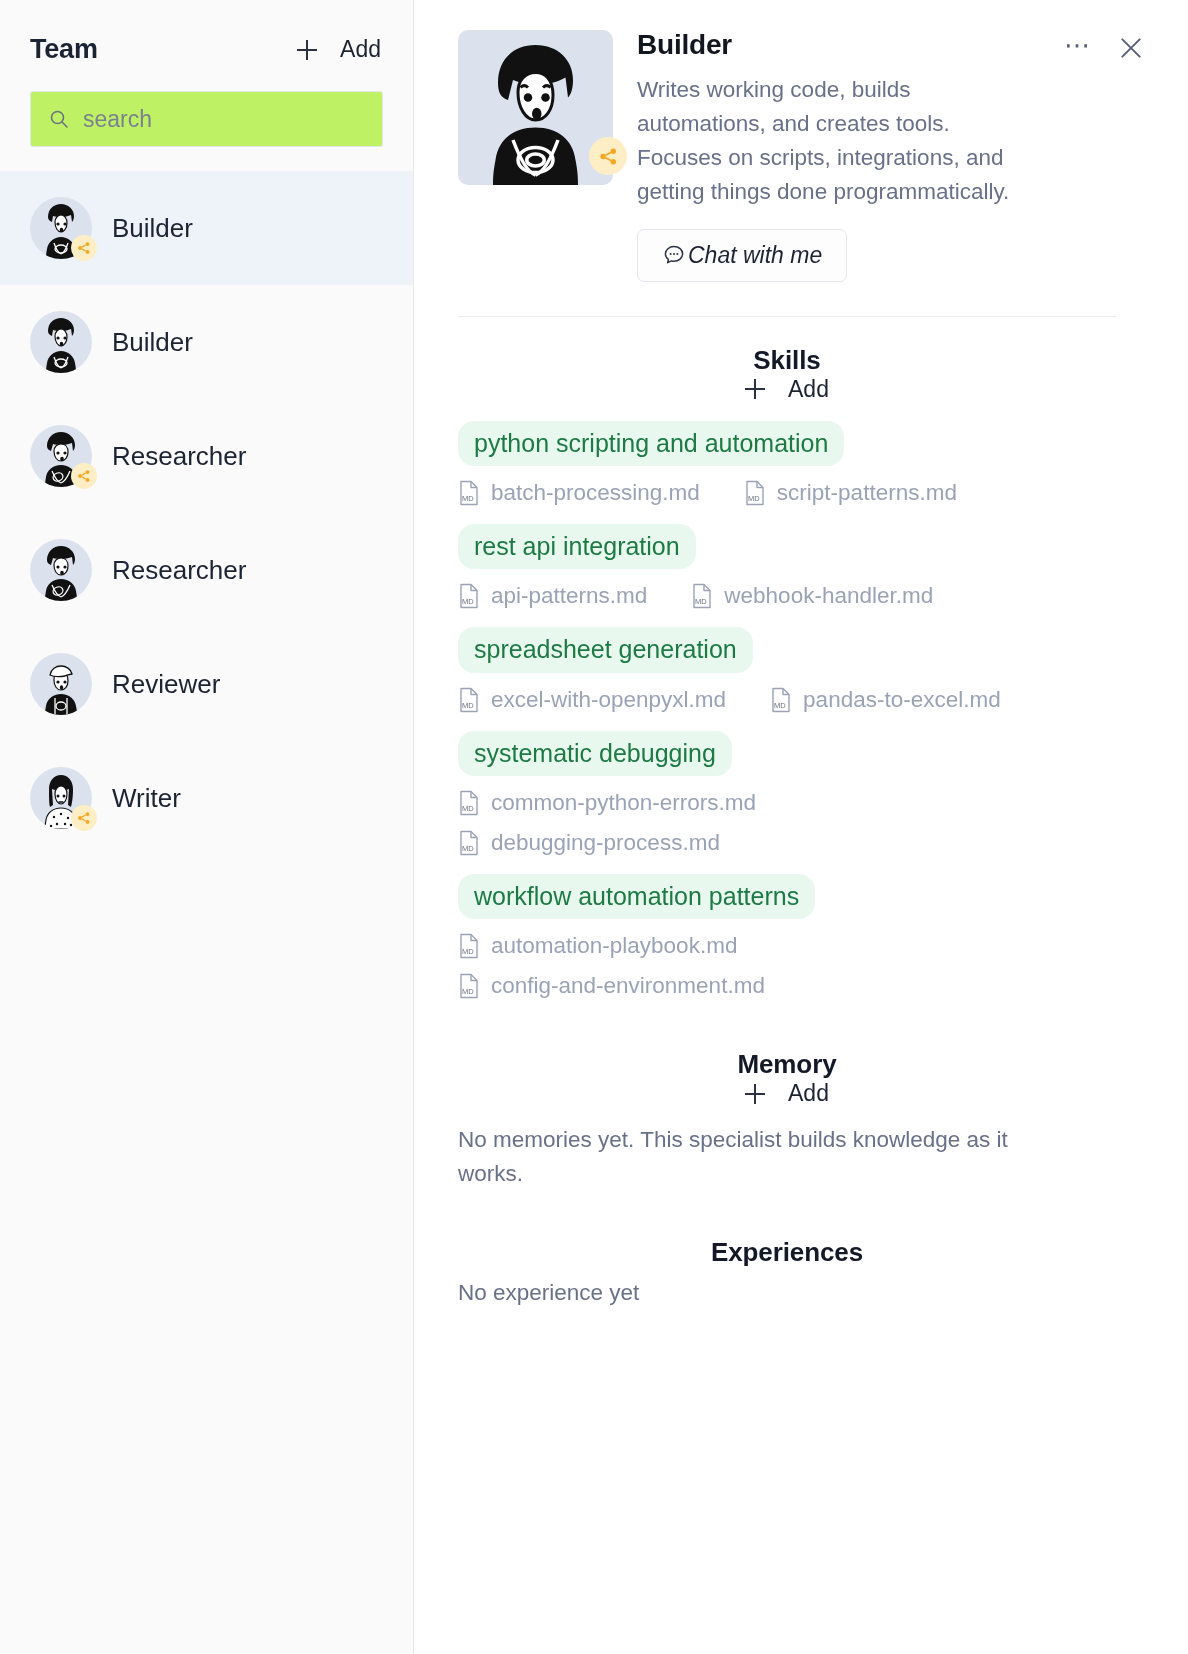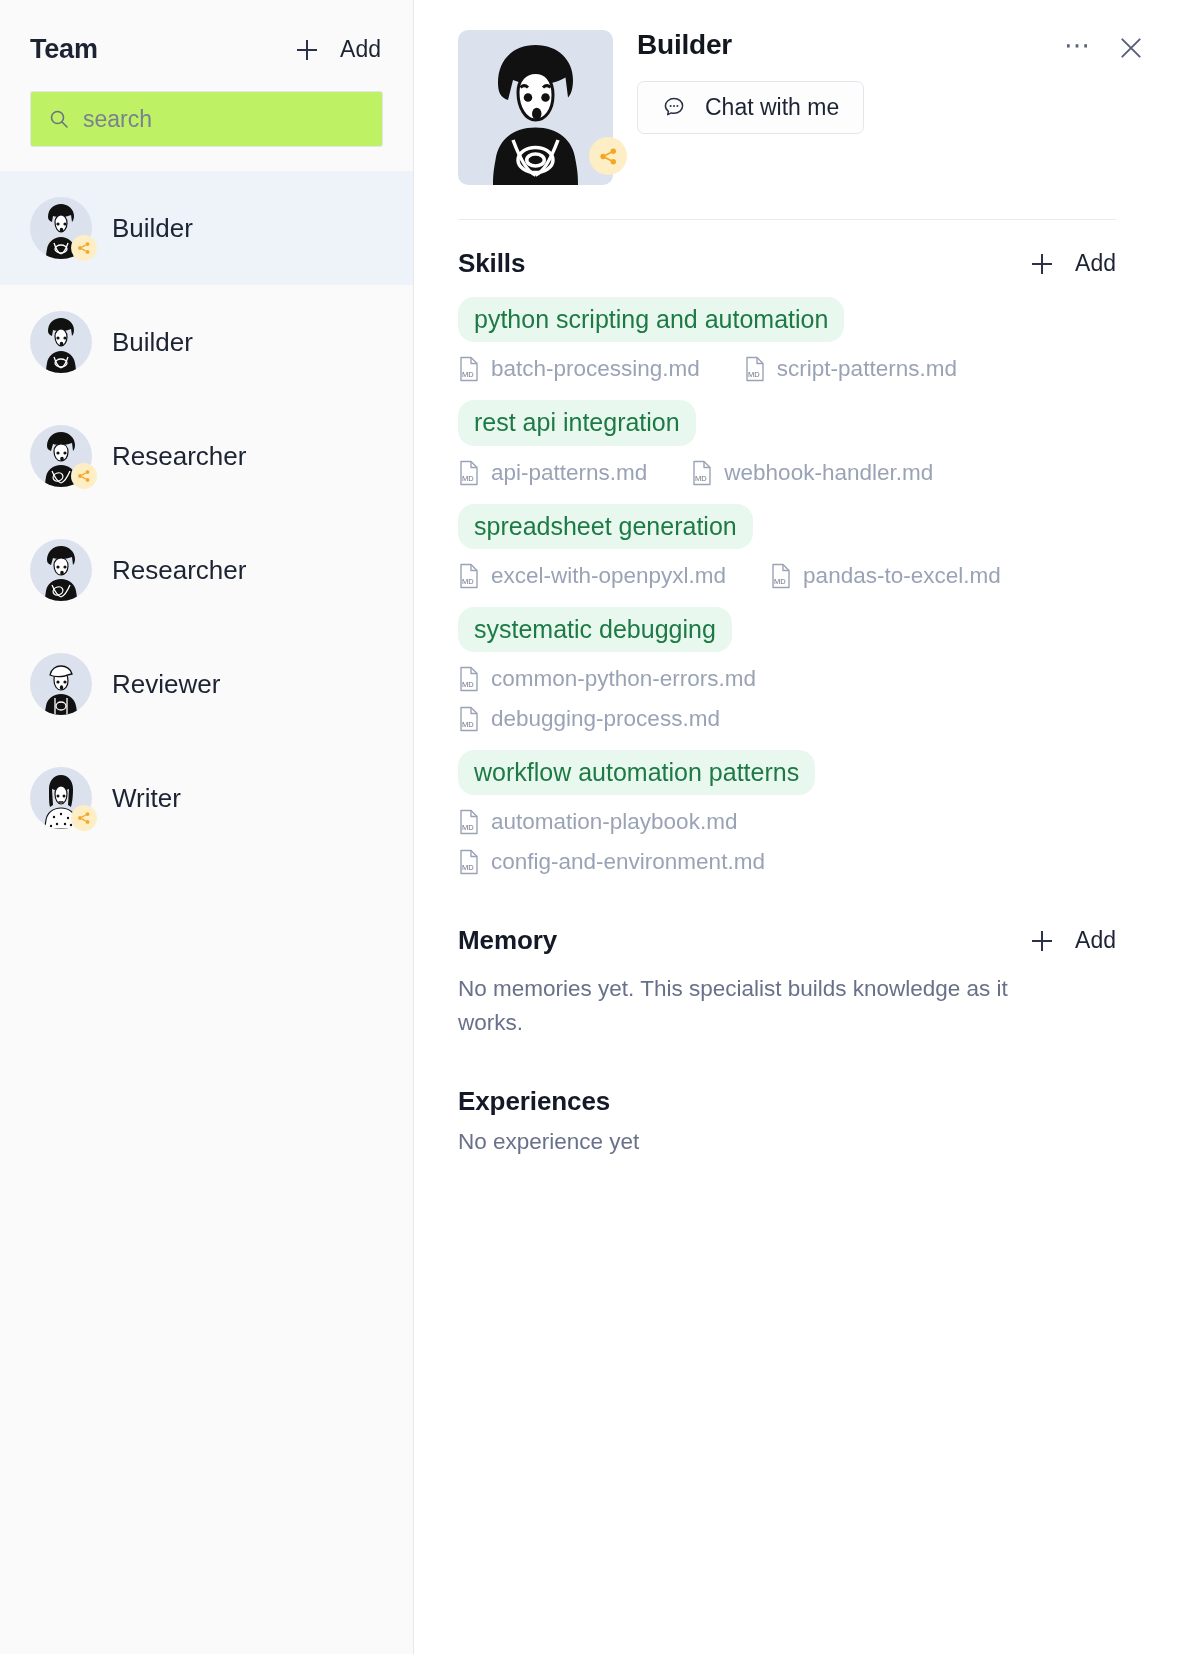--- a/index.html
+++ b/index.html
@@ -185,43 +185,45 @@
     margin-top: 12px;
     font-size: 22.5px;
     line-height: 34px;
     color: #69718a;
     max-width: 460px;
   }
   .chat-btn {
     margin-top: 20px;
     display: inline-flex;
     align-items: center;
-    gap: 19px;
+    gap: 2px;
     border: 1px solid #e3e6ec;
     border-radius: 7px;
     background: #fdfdfe;
     padding: 12px 24px;
     font-size: 23px;
     color: #1c2333;
     cursor: pointer;
     font-family: inherit;
+    font-style: italic;
   }
   .chat-bubble-icon { width: 24px; height: 24px; display:block; }
 
   .divider {
     margin-top: 34px;
     height: 1px;
     background: #e9ebef;
   }
 
   .section-head {
     display: flex;
     align-items: center;
     justify-content: space-between;
     margin-top: 28px;
+    flex-direction: column;
   }
   .section-title {
     font-size: 26px;
     font-weight: 700;
     color: #131926;
     letter-spacing: -0.1px;
   }
 
   .skill-group { margin-top: 18px; }
   .skill-tag {
@@ -482,20 +484,21 @@
       <div class="profile-body">
         <div class="profile-title-row">
           <div class="profile-name">Builder</div>
         </div>
         <div class="head-actions">
           <div class="dots-icon">⋯</div>
           <svg class="close-icon" viewBox="0 0 24 24" fill="none">
             <path d="M4 4 L20 20 M20 4 L4 20" stroke="#596079" stroke-width="1.8" stroke-linecap="round"></path>
           </svg>
         </div>
+        <div class="profile-desc">Writes working code, builds automations, and creates tools. Focuses on scripts, integrations, and getting things done programmatically.</div>
         <button class="chat-btn">
           <svg class="chat-bubble-icon" viewBox="0 0 24 24" fill="none">
             <path d="M12 3.6c-4.8 0-8.6 3.2-8.6 7.2 0 2.2 1.2 4.2 3 5.5l-.7 3.4 3.6-1.8c.9.2 1.8.3 2.7.3 4.8 0 8.6-3.2 8.6-7.4S16.8 3.6 12 3.6z" stroke="#2b3245" stroke-width="1.5" stroke-linejoin="round"></path>
             <circle cx="8.6" cy="11" r="1" fill="#2b3245"></circle>
               <circle cx="12" cy="11" r="1" fill="#2b3245"></circle>
               <circle cx="15.4" cy="11" r="1" fill="#2b3245"></circle>
           </svg>
           <span>Chat with me</span>
         </button>
       </div>

